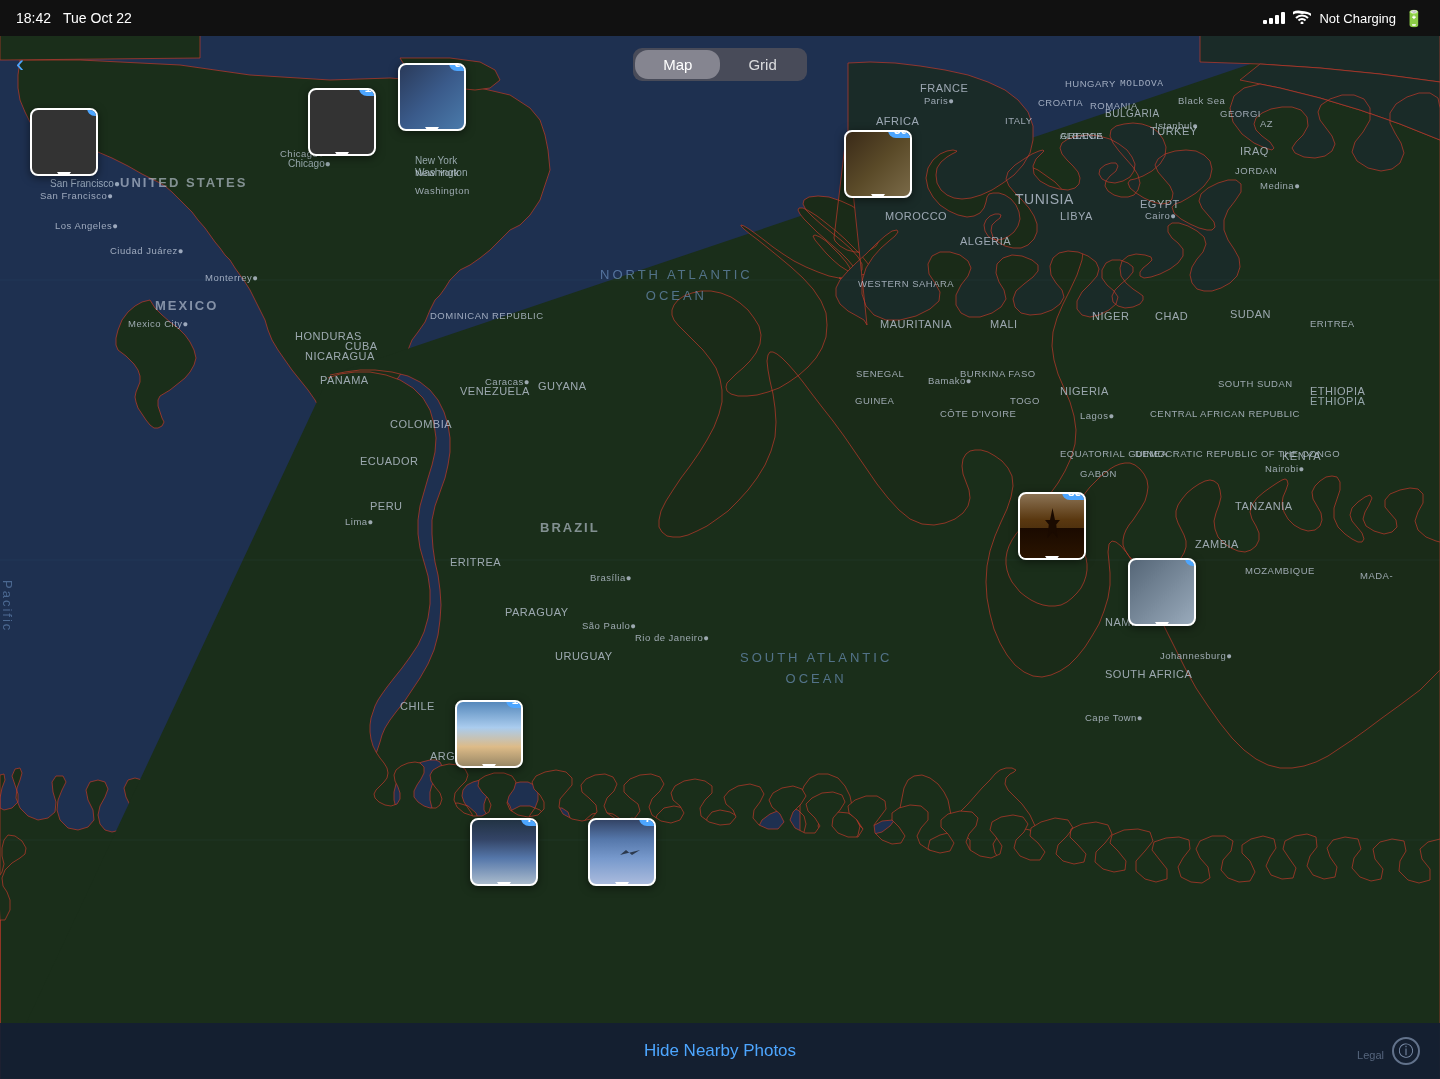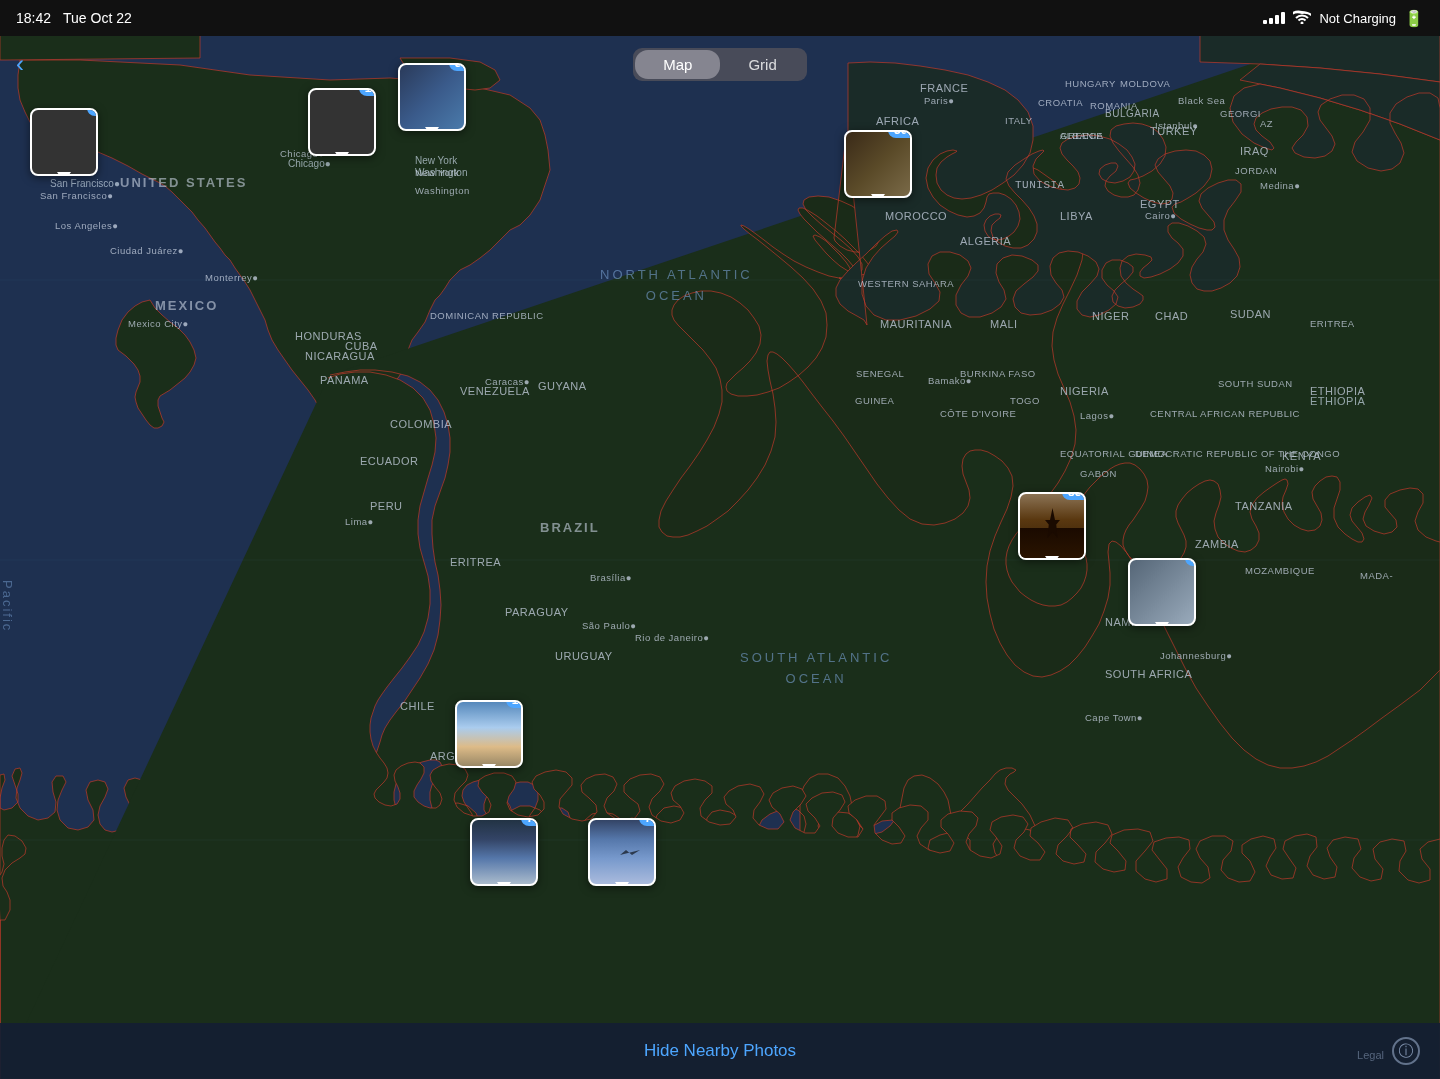--- a/index.html
+++ b/index.html
@@ -600,37 +600,37 @@
       <div class="geo-label" style="top: 330px; left: 295px; font-size: 11px; position: absolute; pointer-events: none;">HONDURAS</div>
       <div class="geo-label" style="top: 350px; left: 305px; font-size: 11px; position: absolute; pointer-events: none;">NICARAGUA</div>
       <div class="geo-label" style="top: 374px; left: 320px; font-size: 11px; position: absolute; pointer-events: none;">PANAMA</div>
       <div class="geo-label" style="top: 300px; left: 345px; font-size: 11px; position: absolute; pointer-events: none; margin-top: 40px;">CUBA</div>
       <div class="geo-label" style="top: 310px; left: 430px; font-size: 9.5px; position: absolute; pointer-events: none;">DOMINICAN
 REPUBLIC</div>
       <div class="geo-label" style="top: 82px; left: 920px; font-size: 11px; position: absolute; pointer-events: none;">FRANCE</div>
       <div class="geo-label" style="top: 95px; left: 924px; font-size: 9.5px; position: absolute; pointer-events: none;">Paris●</div>
       <div class="geo-label" style="top: 115px; left: 876px; font-size: 11px; position: absolute; pointer-events: none;">AFRICA</div>
       <div class="geo-label" style="top: 78px; left: 1065px; font-size: 9.5px; position: absolute; pointer-events: none;">HUNGARY</div>
-      <div class="geo-label" style="top: 78px; left: 1120px; font-size: 9.5px; position: absolute; pointer-events: none;">MOLDOVA</div>
+      <div class="geo-label" style="top: 78px; left: 1120px; font-size: 9.5px; position: absolute; pointer-events: none; font-family: Liberation Mono, monospace;">MOLDOVA</div>
       <div class="geo-label" style="top: 100px; left: 1090px; font-size: 9.5px; position: absolute; pointer-events: none;">ROMANIA</div>
       <div class="geo-label" style="top: 108px; left: 1105px; font-size: 10px; position: absolute; pointer-events: none;">BULGARIA</div>
       <div class="geo-label" style="top: 130px; left: 1060px; font-size: 9.5px; position: absolute; pointer-events: none;">ALBANIA</div>
       <div class="geo-label" style="top: 97px; left: 1038px; font-size: 9.5px; position: absolute; pointer-events: none;">CROATIA</div>
       <div class="geo-label" style="top: 115px; left: 1005px; font-size: 9.5px; position: absolute; pointer-events: none;">ITALY</div>
       <div class="geo-label" style="top: 130px; left: 1060px; font-size: 9.5px; position: absolute; pointer-events: none;">GREECE</div>
       <div class="geo-label" style="top: 125px; left: 1150px; font-size: 11px; position: absolute; pointer-events: none;">TURKEY</div>
       <div class="geo-label" style="top: 120px; left: 1155px; font-size: 9.5px; position: absolute; pointer-events: none;">Istanbul●</div>
       <div class="geo-label" style="top: 108px; left: 1220px; font-size: 9.5px; position: absolute; pointer-events: none;">GEORGI</div>
       <div class="geo-label" style="top: 118px; left: 1260px; font-size: 9.5px; position: absolute; pointer-events: none;">AZ</div>
       <div class="geo-label" style="top: 145px; left: 1240px; font-size: 11px; position: absolute; pointer-events: none;">IRAQ</div>
       <div class="geo-label" style="top: 165px; left: 1235px; font-size: 9.5px; position: absolute; pointer-events: none;">JORDAN</div>
       <div class="geo-label" style="top: 180px; left: 1260px; font-size: 9.5px; position: absolute; pointer-events: none;">Medina●</div>
       <div class="geo-label" style="top: 210px; left: 885px; font-size: 11px; position: absolute; pointer-events: none;">MOROCCO</div>
       <div class="geo-label" style="top: 235px; left: 960px; font-size: 11px; position: absolute; pointer-events: none;">ALGERIA</div>
-      <div class="geo-label" style="top: 179px; left: 1015px; font-size: 11px; position: absolute; pointer-events: none; font-family: Liberation Mono, monospace;">TUNISIA</div>
+      <div class="geo-label" style="top: 191px; left: 1015px; font-size: 14px; position: absolute; pointer-events: none;">TUNISIA</div>
       <div class="geo-label" style="top: 210px; left: 1060px; font-size: 11px; position: absolute; pointer-events: none;">LIBYA</div>
       <div class="geo-label" style="top: 198px; left: 1140px; font-size: 11px; position: absolute; pointer-events: none;">EGYPT</div>
       <div class="geo-label" style="top: 210px; left: 1145px; font-size: 9.5px; position: absolute; pointer-events: none;">Cairo●</div>
       <div class="geo-label" style="top: 278px; left: 858px; font-size: 9.5px; position: absolute; pointer-events: none;">WESTERN
 SAHARA</div>
       <div class="geo-label" style="top: 318px; left: 880px; font-size: 11px; position: absolute; pointer-events: none;">MAURITANIA</div>
       <div class="geo-label" style="top: 318px; left: 990px; font-size: 11px; position: absolute; pointer-events: none;">MALI</div>
       <div class="geo-label" style="top: 310px; left: 1080px; font-size: 11px; position: absolute; pointer-events: none; padding-left: 12px;">NIGER</div>
       <div class="geo-label" style="top: 310px; left: 1155px; font-size: 11px; position: absolute; pointer-events: none;">CHAD</div>
       <div class="geo-label" style="top: 308px; left: 1230px; font-size: 11px; position: absolute; pointer-events: none;">SUDAN</div>

